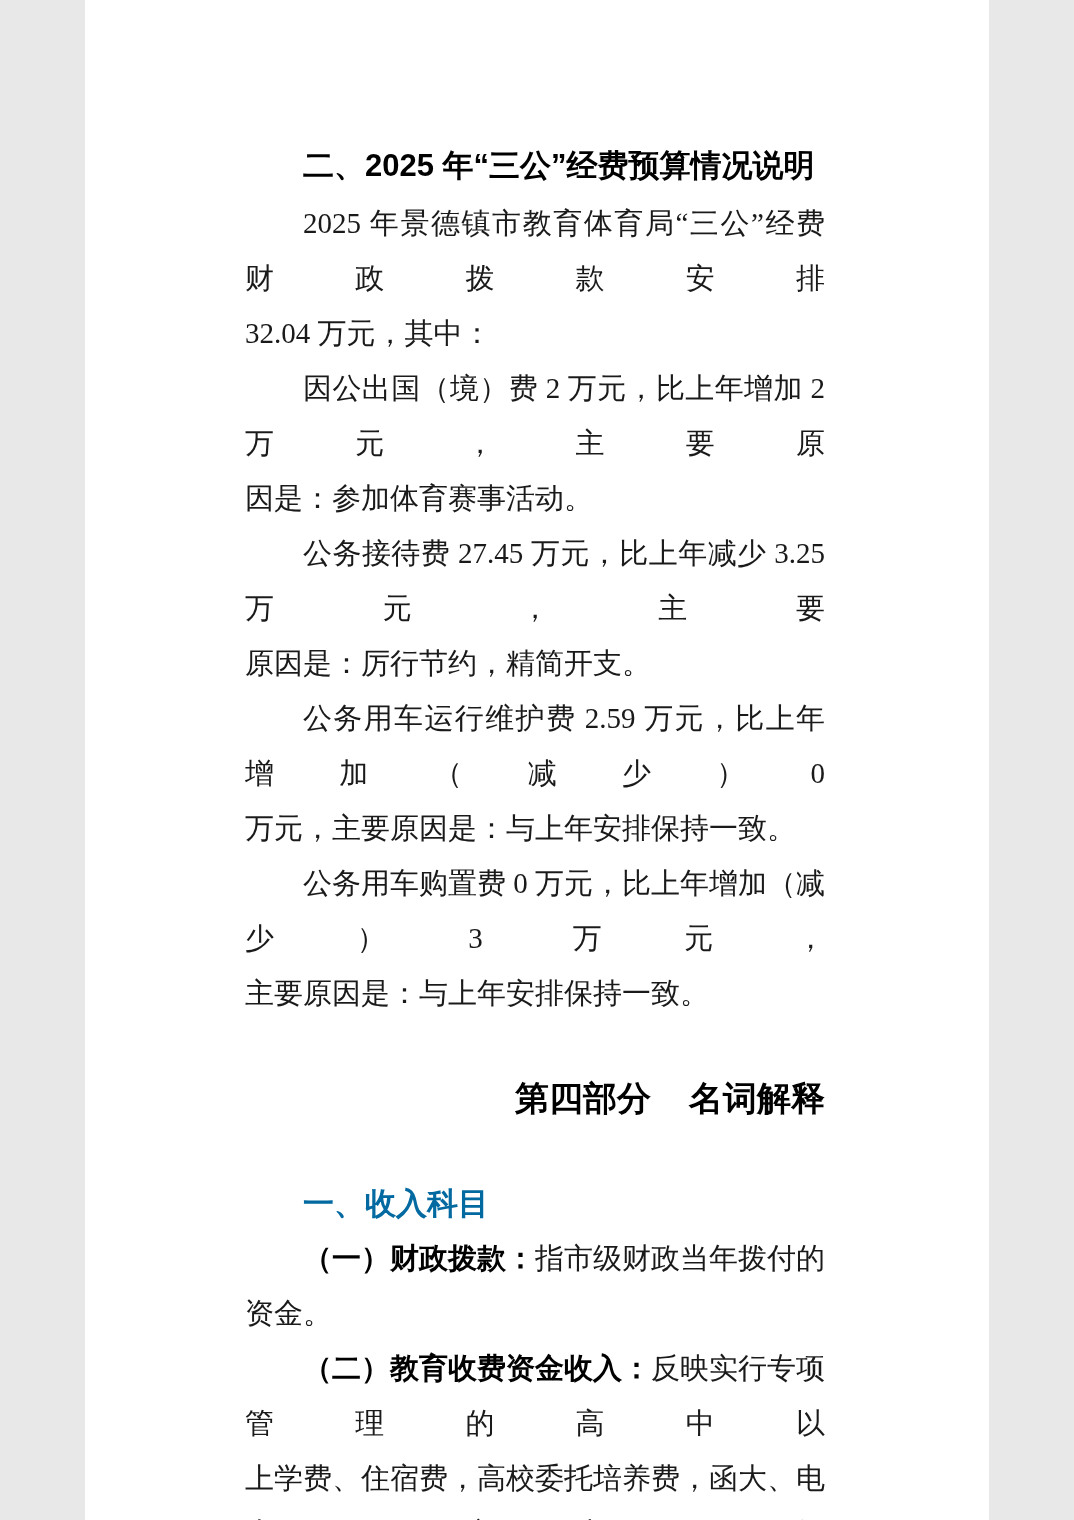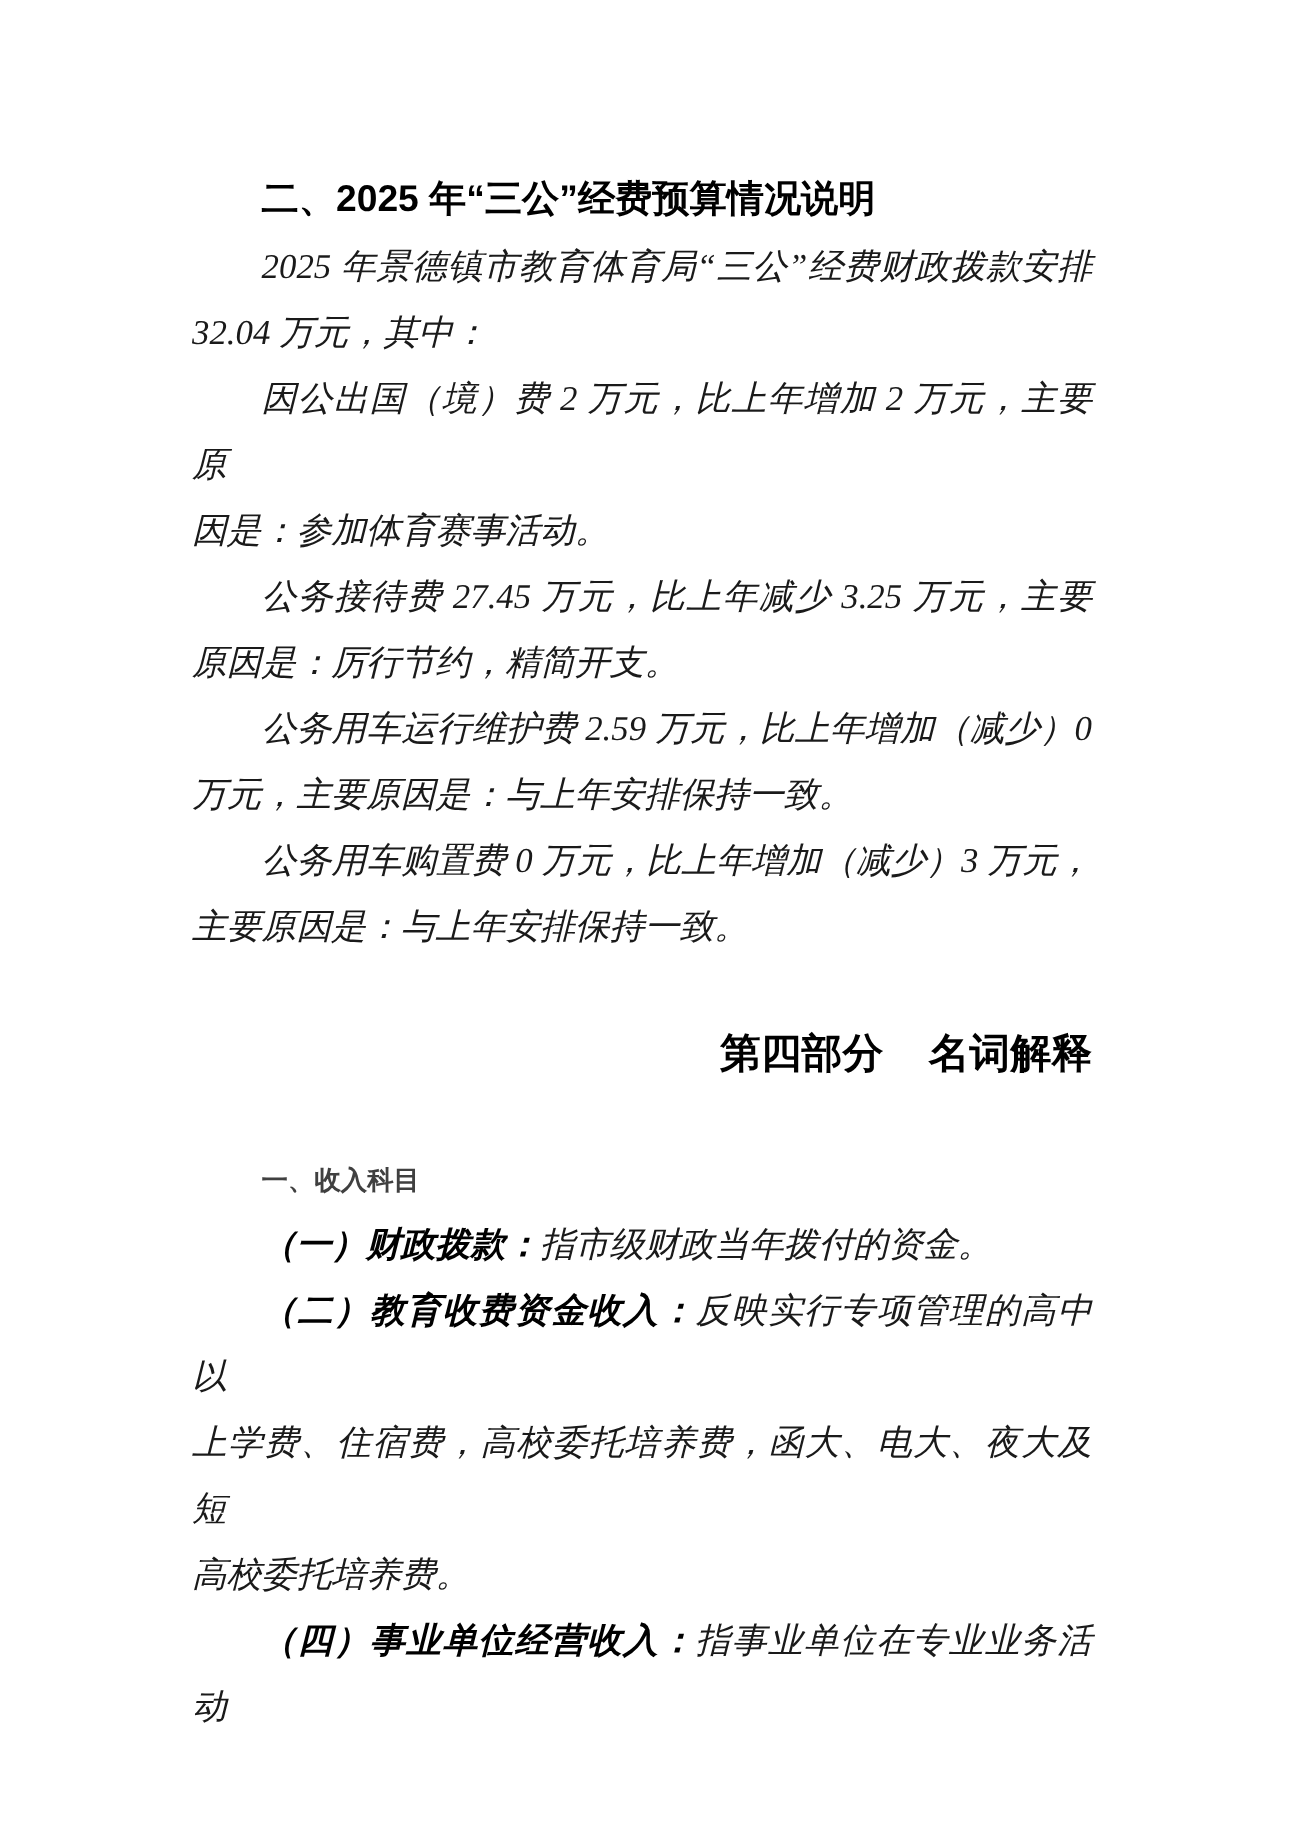--- a/index.html
+++ b/index.html
@@ -1,39 +1,38 @@
 <!DOCTYPE html>
 <html><head>
 <meta charset="utf-8">
 <style>
   * { margin: 0; padding: 0; box-sizing: border-box; }
   html, body { background: #e8e8e8; }
   body { font-family: "Liberation Serif", "DejaVu Serif", serif; }
 
   .page {
     position: relative;
-    width: 1074px;
+    width: 904px;
     height: 1520px;
     margin: 0 auto;
     background: #ffffff;
     color: #1a1a1a;
     overflow: hidden;
   }
 
   .content {
     padding: 136px 164px 0 160px; 
   }
 
   .line {
     font-size: 29px;
     line-height: 55px;
     text-align: justify;
     text-align-last: left;
     white-space: normal;
-    font-style: italic;
   }
   .line.fill { text-align-last: justify; }
   .line.indent { text-indent: 58px; }
 
   .h1 {
     font-family: "Liberation Sans", "DejaVu Sans", sans-serif;
     font-weight: 700;
     font-size: 31px;
     line-height: 60px;
     text-indent: 58px;
@@ -46,25 +45,25 @@
     line-height: 55px;
     text-align: right;
     margin-top: 50px;
     color: #000000;
   }
   .h2-gap { display: inline-block; width: 38px; }
 
   .h3 {
     font-family: "Liberation Sans", "DejaVu Sans", sans-serif;
     font-weight: 700;
-    font-size: 22px;
+    font-size: 31px;
     line-height: 55px;
     text-indent: 58px;
     margin-top: 50px;
-    color: #404040;
+    color: #0369a1;
   }
 
   .term { font-weight: 700; color: #000000; }
 </style>
 </head>
 <body>
 
 <div class="page">
   <div class="content">
 

